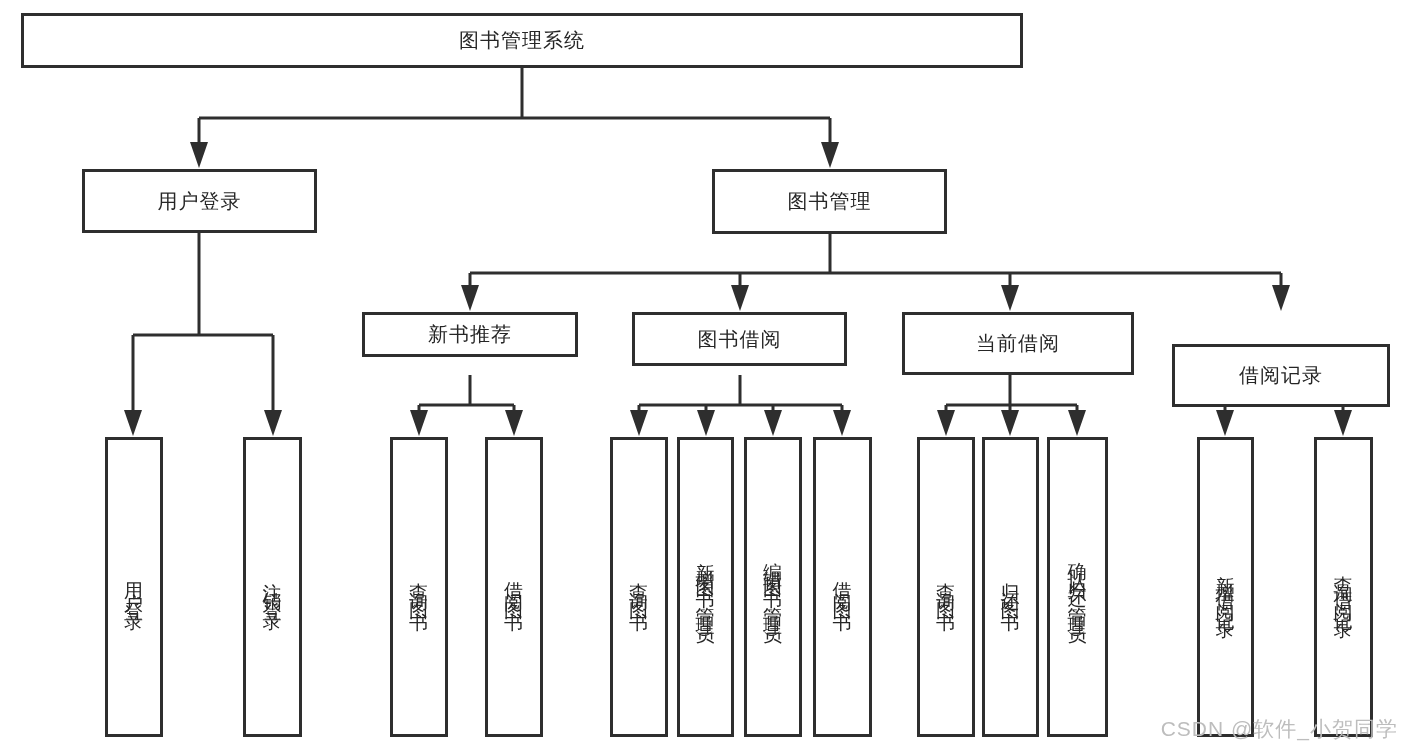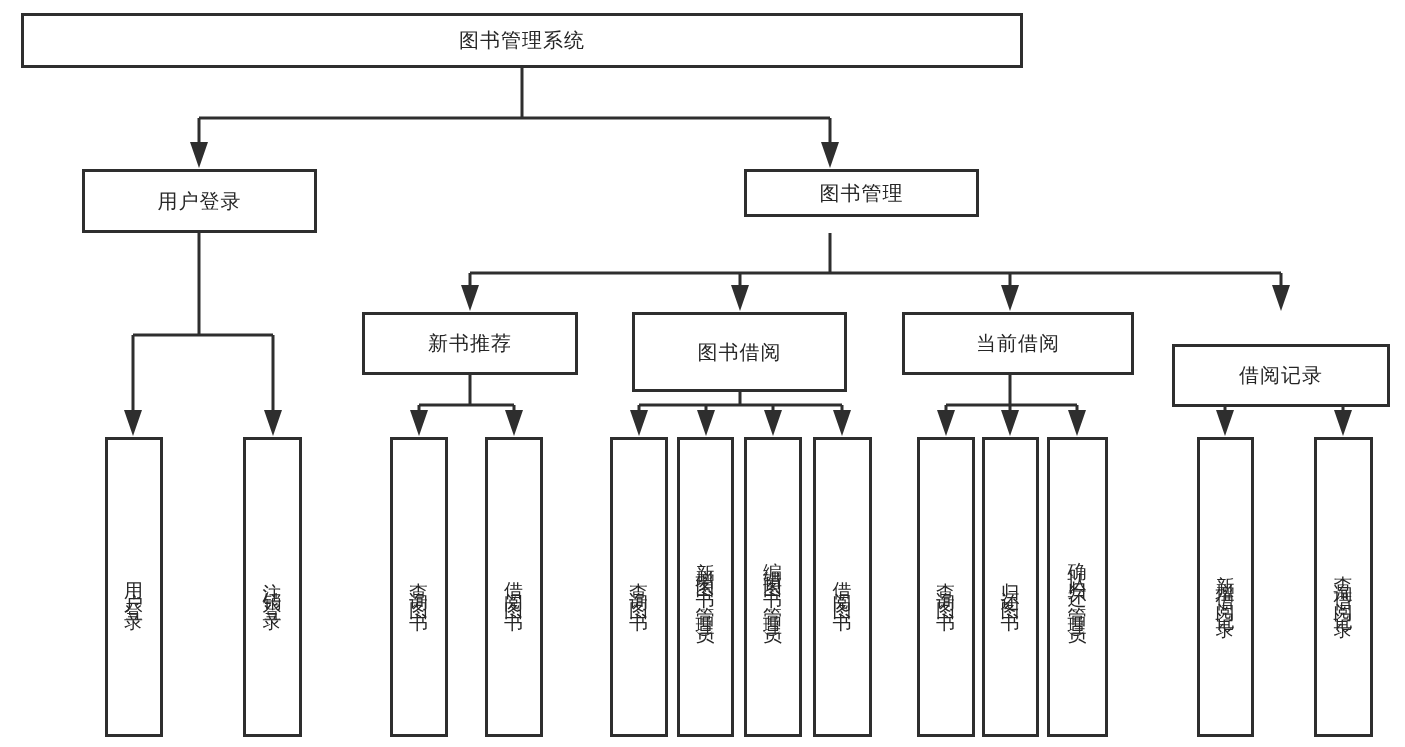--- a/index.html
+++ b/index.html
@@ -94,33 +94,34 @@
       <polygon points="1001,410 1019,410 1010,436"></polygon>
       <polygon points="1068,410 1086,410 1077,436"></polygon>
       <polygon points="1216,410 1234,410 1225,436"></polygon>
       <polygon points="1334,410 1352,410 1343,436"></polygon>
     </g>
   </svg>
 
   <div id="nodes">
       <div class="node long" style="left: 21px; top: 13px; width: 1002px; height: 55px; font-family: Liberation Mono, monospace;">图书管理系统</div>
       <div class="node" style="left: 82px; top: 169px; width: 235px; height: 64px;">用户登录</div>
-      <div class="node" style="left: 744px; top: 169px; width: 235px; height: 48px;">图书管理</div>
-      <div class="node" style="left: 362px; top: 312px; width: 216px; height: 63px;">新书推荐</div>
-      <div class="node" style="left: 632px; top: 312px; width: 215px; height: 80px;">图书借阅</div>
+      <div class="node" style="left: 712px; top: 169px; width: 235px; height: 65px;">图书管理</div>
+      <div class="node" style="left: 362px; top: 312px; width: 216px; height: 45px;">新书推荐</div>
+      <div class="node" style="left: 632px; top: 312px; width: 215px; height: 54px;">图书借阅</div>
       <div class="node" style="left: 902px; top: 312px; width: 232px; height: 63px;">当前借阅</div>
       <div class="node" style="left: 1172px; top: 312px; width: 218px; height: 63px; margin-top: 32px;">借阅记录</div>
       <div class="node vertical" style="left: 105px; top: 437px; width: 58px; height: 300px;">用户登录</div>
       <div class="node vertical" style="left: 243px; top: 437px; width: 59px; height: 300px;">注销登录</div>
       <div class="node vertical" style="left: 390px; top: 437px; width: 58px; height: 300px;">查询图书</div>
       <div class="node vertical" style="left: 485px; top: 437px; width: 58px; height: 300px;">借阅图书</div>
       <div class="node vertical" style="left: 610px; top: 437px; width: 58px; height: 300px;">查询图书</div>
       <div class="node vertical long" style="left: 677px; top: 437px; width: 57px; height: 300px;">新增图书（管理员）</div>
       <div class="node vertical long" style="left: 744px; top: 437px; width: 58px; height: 300px;">编辑图书（管理员）</div>
       <div class="node vertical" style="left: 813px; top: 437px; width: 59px; height: 300px;">借阅图书</div>
       <div class="node vertical" style="left: 917px; top: 437px; width: 58px; height: 300px;">查询图书</div>
       <div class="node vertical" style="left: 982px; top: 437px; width: 57px; height: 300px;">归还图书</div>
       <div class="node vertical long" style="left: 1047px; top: 437px; width: 61px; height: 300px;">确认归还（管理员）</div>
       <div class="node vertical long" style="left: 1197px; top: 437px; width: 57px; height: 300px;">新增借阅记录</div>
       <div class="node vertical long" style="left: 1314px; top: 437px; width: 59px; height: 300px;">查询借阅记录</div>
     </div>
 
+  <div id="watermark">CSDN @软件_小贺同学</div>
 </div>
 
 </body></html>

